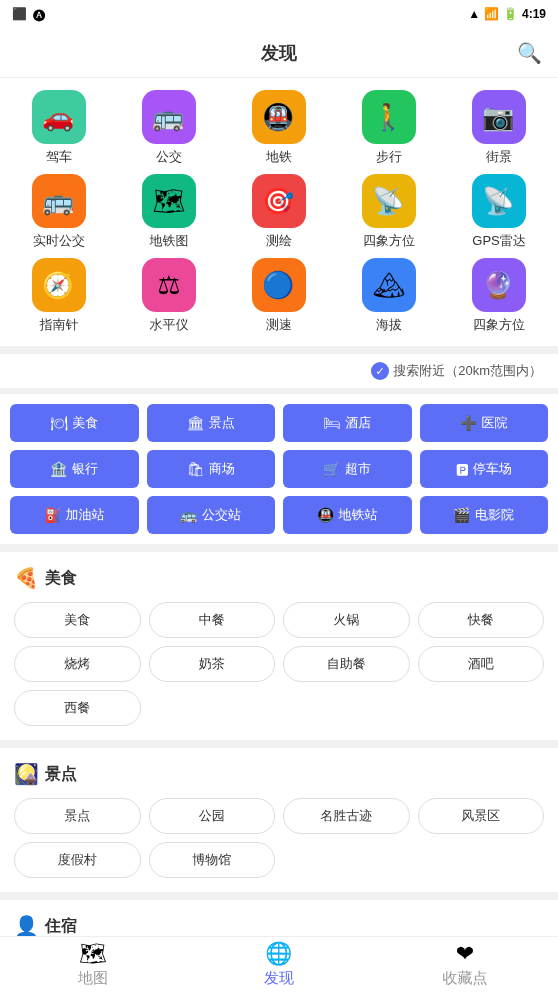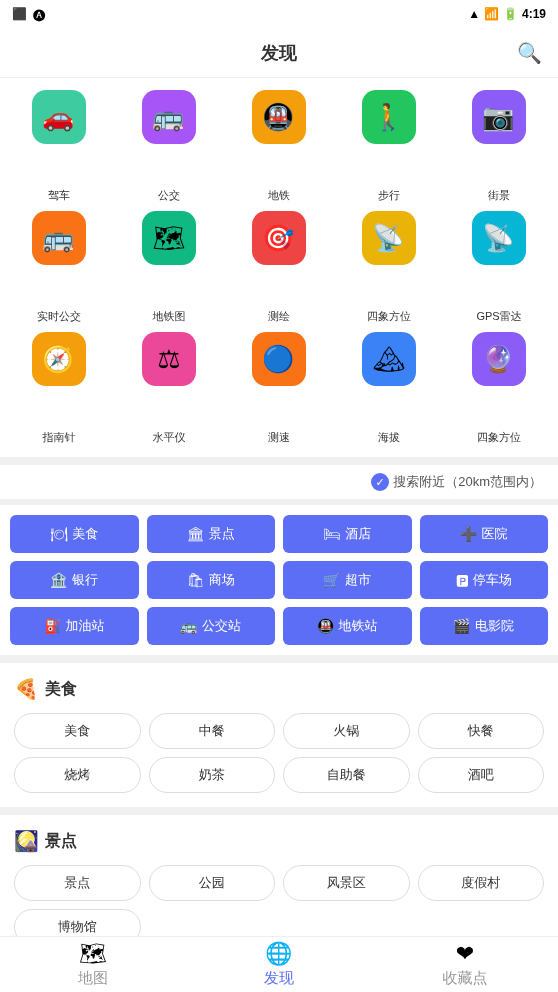--- a/index.html
+++ b/index.html
@@ -80,24 +80,23 @@
     .icon-circle {
       width: 54px;
       height: 54px;
       border-radius: 14px;
       display: flex;
       align-items: center;
       justify-content: center;
       font-size: 26px;
     }
     .icon-label {
-      font-size: 11px;
+      font-size: 13px;
       color: #333;
       text-align: center;
-      margin-top: 40px;
     }
 
     
     .nearby-bar {
       background: #fff;
       padding: 8px 16px;
       display: flex;
       align-items: center;
       justify-content: flex-end;
       margin-bottom: 6px;
@@ -379,30 +378,32 @@
   </div>
         <div class="tag-grid">
           <button class="tag-btn">美食</button>
           <button class="tag-btn">中餐</button>
           <button class="tag-btn">火锅</button>
           <button class="tag-btn">快餐</button>
           <button class="tag-btn">烧烤</button>
           <button class="tag-btn">奶茶</button>
           <button class="tag-btn">自助餐</button>
           <button class="tag-btn">酒吧</button>
+          <button class="tag-btn">西餐</button>
         </div>
       </div>
       <div class="section-card">
         <div class="section-header">
     <span class="section-emoji">🎑</span>
     <span class="section-title">景点</span>
   </div>
         <div class="tag-grid">
           <button class="tag-btn">景点</button>
           <button class="tag-btn">公园</button>
+          <button class="tag-btn">名胜古迹</button>
           <button class="tag-btn">风景区</button>
           <button class="tag-btn">度假村</button>
           <button class="tag-btn">博物馆</button>
         </div>
       </div>
       <div class="section-card">
         <div class="section-header">
     <span class="section-emoji">👤</span>
     <span class="section-title">住宿</span>
   </div>

